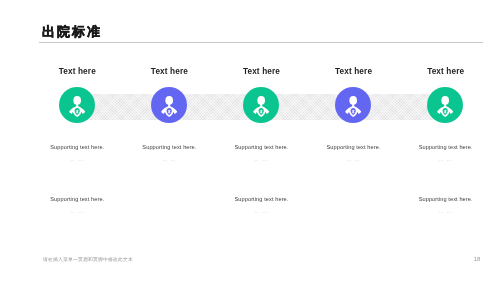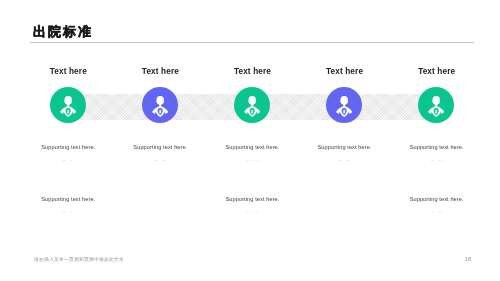--- a/index.html
+++ b/index.html
@@ -1,19 +1,19 @@
 <!DOCTYPE html>
 <html><head>
 <meta charset="utf-8">
 <title>slide</title>
 <style>
   html,body{margin:0;padding:0;}
   body{width:500px;height:281px;background:#ffffff;
        font-family:"Liberation Sans",sans-serif;overflow:hidden;position:relative;}
-  .slide{position:absolute;left:2px;top:0;width:424px;height:281px;background:#ffffff;transform:translateZ(0);}
+  .slide{position:absolute;left:11px;top:0;width:424px;height:281px;background:#ffffff;transform:translateZ(0);}
 
   .title{position:absolute;left:31px;top:25px;font-size:13px;font-weight:bold;color:#1a1a1a;
          letter-spacing:2px;line-height:14px;white-space:nowrap;transform:translateZ(0);
          -webkit-text-stroke:0.55px #1a1a1a;}
   .divider{position:absolute;left:27.6px;top:42px;width:444.6px;height:1px;background:#c6c6c8;}
 
   .band{position:absolute;left:65.75px;top:94px;width:368.35px;height:26px;
     background-color:#e4e4e6;
     background-image:repeating-linear-gradient(45deg,rgba(255,255,255,.45) 0 1px,rgba(255,255,255,0) 1px 2px),
                      repeating-linear-gradient(-45deg,rgba(255,255,255,.45) 0 1px,rgba(255,255,255,0) 1px 2px);}

